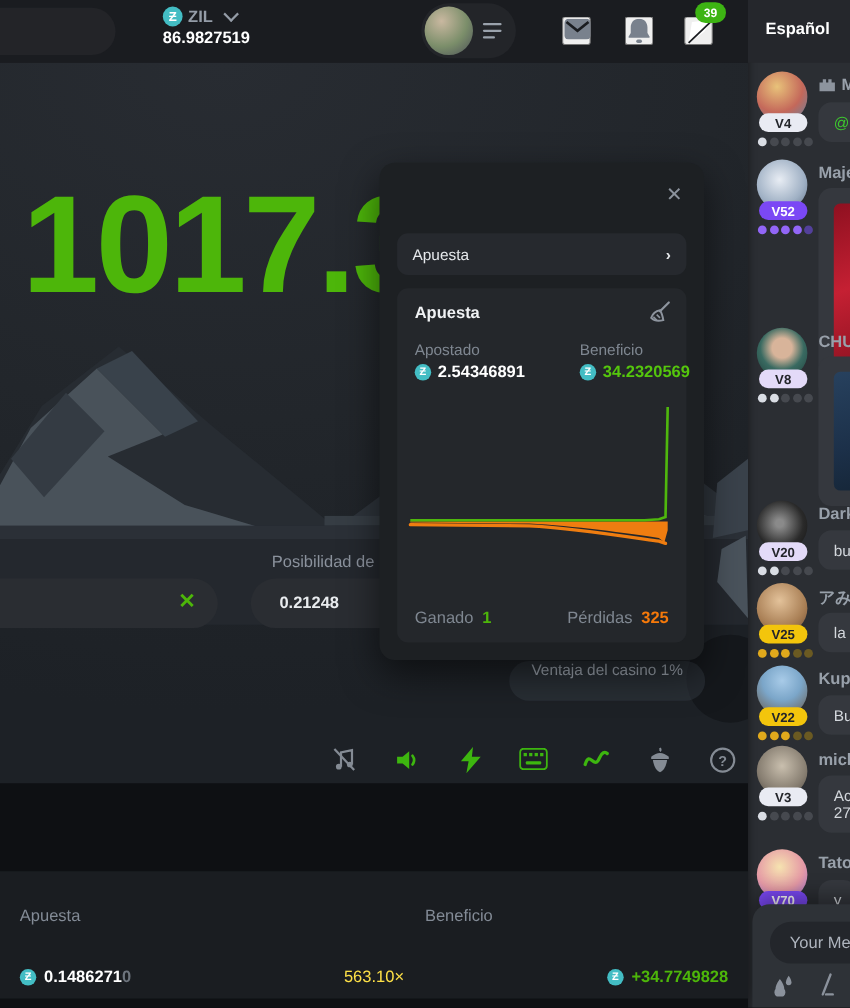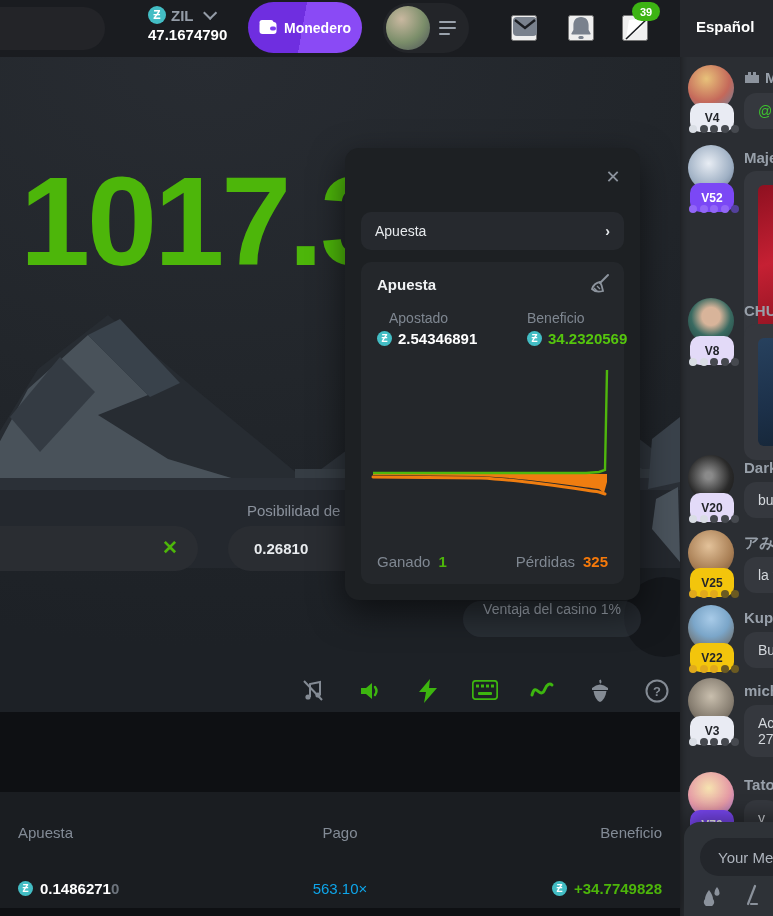--- a/index.html
+++ b/index.html
@@ -66,21 +66,21 @@
   #bet-summary { position:absolute; left:0; top:792px; width:680px; height:116px; background:#1a1d21; }
   #bet-summary .heads, #bet-summary .vals { position:absolute; left:0; width:680px;
     display:flex; padding:0 18px; }
   #bet-summary .heads { top:32px; color:#838b96; font-size:15px; }
   #bet-summary .vals { top:88px; font-size:15px; align-items:center; }
   .col-l { width:215px; display:flex; align-items:center; gap:7px; }
   .col-c { flex:1; text-align:center; }
   .col-r { width:215px; text-align:right; display:flex; align-items:center; justify-content:flex-end; gap:7px; }
   .amt { color:#fff; font-weight:700; }
   .amt-dim { color:#6d747d; font-weight:700; }
-  .payout { color:#0ea5e9; }
+  .payout { color:#fde047; }
   .profit-pos { color:var(--green,#4db60a); font-weight:700; }
   #bottom-strip { position:absolute; left:0; top:908px; width:680px; height:8px; background:#0e1013; }
 
   
   #live-stats { position:absolute; left:345px; top:148px; width:295px; height:452px;
     background:#1d2023; border-radius:14px; box-shadow:0 12px 34px rgba(0,0,0,.55); z-index:5; }
   #ls-title { position:absolute; left:0; top:20px; width:100%; text-align:center;
     color:#f2f4f6; font-weight:700; font-size:17px; }
   #ls-close { position:absolute; right:14px; top:16px; width:26px; height:26px; background:none; border:none;
     color:#8b929c; font-size:18px; cursor:pointer; font-family:inherit; }
@@ -103,21 +103,21 @@
 
   
   #sidebar { position:absolute; left:680px; top:0; width:93px; height:916px; background:#2b2e33; overflow:hidden;
     box-shadow:inset 6px 0 8px -6px rgba(0,0,0,.5); }
   #sidebar-inner { position:absolute; left:0; top:0; width:260px; height:916px; }
   #chat-head { position:absolute; left:0; top:0; width:260px; height:57px; background:#25272c; }
   #chat-lang { position:absolute; left:16px; top:18px; color:#fff; font-weight:700; font-size:15px; cursor:pointer; }
 
   .chat-item { position:absolute; left:8px; width:250px; }
   .avatar { position:absolute; left:0; top:0; width:46px; height:46px; border-radius:50%; cursor:pointer; }
-  .vbadge { position:absolute; left:2px; top:38px; width:44px; height:29px; border-radius:10px;
+  .vbadge { position:absolute; left:2px; top:38px; width:44px; height:17px; border-radius:10px;
     font-size:12px; font-weight:700; display:flex; align-items:center; justify-content:center; }
   .b-white  { background:var(--badge-light,#e9ebf3); color:#23252a; }
   .b-purple { background:var(--purple,#7b48f5); color:#fff; }
   .b-lav    { background:var(--badge-lav,#e3daf8); color:#23252a; }
   .b-gold   { background:var(--gold,#f3c50c); color:#23252a; }
   .dots { position:absolute; left:1px; top:60px; display:flex; gap:2.5px; }
   .dots i { width:8px; height:8px; border-radius:50%; background:#46494f; }
   .dots.white  i.on { background:#d9dde4; }
   .dots.purple i { background:#53409b; } .dots.purple i.on { background:#9266f7; }
   .dots.gold   i { background:#6b5a22; } .dots.gold i.on { background:#e0a91c; }
@@ -153,31 +153,23 @@
 
   <div id="topbar">
     <div class="search-pill"></div>
 
     <div class="currency">
       <div class="cur-row">
         <span class="coin">Ƶ</span>
         <span class="cur-code">ZIL</span>
         <span class="chev-down"></span>
       </div>
-      <div class="balance">47.1674790</div>
-    </div>
-
-    <button id="wallet-btn">
-      <svg width="18" height="15" viewBox="0 0 18 15">
-        <rect x="0.5" y="2" width="17" height="12" rx="3" fill="#fff"></rect>
-        <rect x="0.5" y="0" width="14" height="5" rx="2.5" fill="#fff"></rect>
-        <rect x="11" y="6.5" width="6" height="4" rx="2" fill="#7b3cf0"></rect>
-      </svg>
-      <span>Monedero</span>
-    </button>
+      <div class="balance">86.9827519</div>
+    </div>
+
 
     <div id="profile-pill">
       <div class="avatar-top"></div>
       <div class="burger">
           <i></i>
           <i></i>
           <i></i>
         </div>
     </div>
 
@@ -222,21 +214,21 @@
       <circle cx="664" cy="560" r="40" fill="#15181c"></circle>
     </svg>
 
     <div id="chance-label">Posibilidad de</div>
 
     <div class="field-pill" id="field-left">
       <button id="clear-x">✕</button>
     </div>
 
     <div class="field-pill" id="field-chance">
-      <span>0.26810</span>
+      <span>0.21248</span>
     </div>
 
     <div id="house-edge">
       <span>Ventaja del casino 1%</span>
     </div>
 
     <div id="toolbar">
       <button class="tool-btn">
         <svg width="24" height="24" viewBox="0 0 24 24">
           <path d="M9 18 V5 L19 3 V16" stroke="#848b94" stroke-width="2" fill="none"></path>
@@ -283,21 +275,20 @@
           <circle cx="12" cy="12" r="10.5" stroke="#848b94" stroke-width="2" fill="none"></circle>
           <text x="12" y="17" text-anchor="middle" font-size="13" font-weight="bold" fill="#848b94" font-family="Liberation Sans, sans-serif">?</text>
         </svg>
       </button>
     </div>
   </div>
 
   <div id="bet-summary">
     <div class="heads">
       <div class="col-l">Apuesta</div>
-      <div class="col-c">Pago</div>
       <div class="col-r">Beneficio</div>
     </div>
     <div class="vals">
       <div class="col-l">
         <span class="coin small">Ƶ</span>
         <span><span class="amt">0.1486271</span><span class="amt-dim">0</span></span>
       </div>
       <div class="col-c payout">563.10×</div>
       <div class="col-r">
         <span class="coin small">Ƶ</span>
@@ -319,21 +310,21 @@
   <div id="ls-card">
     <div id="ls-card-title">Apuesta</div>
     <button id="ls-clear">
       <svg width="22" height="22" viewBox="0 0 22 22">
         <path d="M20 2 L12 10" stroke="#8d949e" stroke-width="2" stroke-linecap="round"></path>
         <path d="M12 9 Q6 10 4 16 Q8 20 15 18 Q14 12 12 9 Z" fill="none" stroke="#8d949e" stroke-width="1.8"></path>
         <path d="M6 15 L9 18 M9 13 L12 16" stroke="#8d949e" stroke-width="1.4"></path>
       </svg>
     </button>
 
-    <div class="ls-lab" style="left:28px; top:48px">Apostado</div>
+    <div class="ls-lab" style="left:16px; top:48px">Apostado</div>
     <div class="ls-val" style="left:16px; top:68px; color:#fff">
       <span class="coin small">Ƶ</span>
       <span>2.54346891</span>
     </div>
     <div class="ls-lab" style="left:166px; top:48px">Beneficio</div>
     <div class="ls-val" style="left:166px; top:68px; color:var(--lime,#55c60d)">
       <span class="coin small">Ƶ</span>
       <span>34.2320569</span>
     </div>
 

